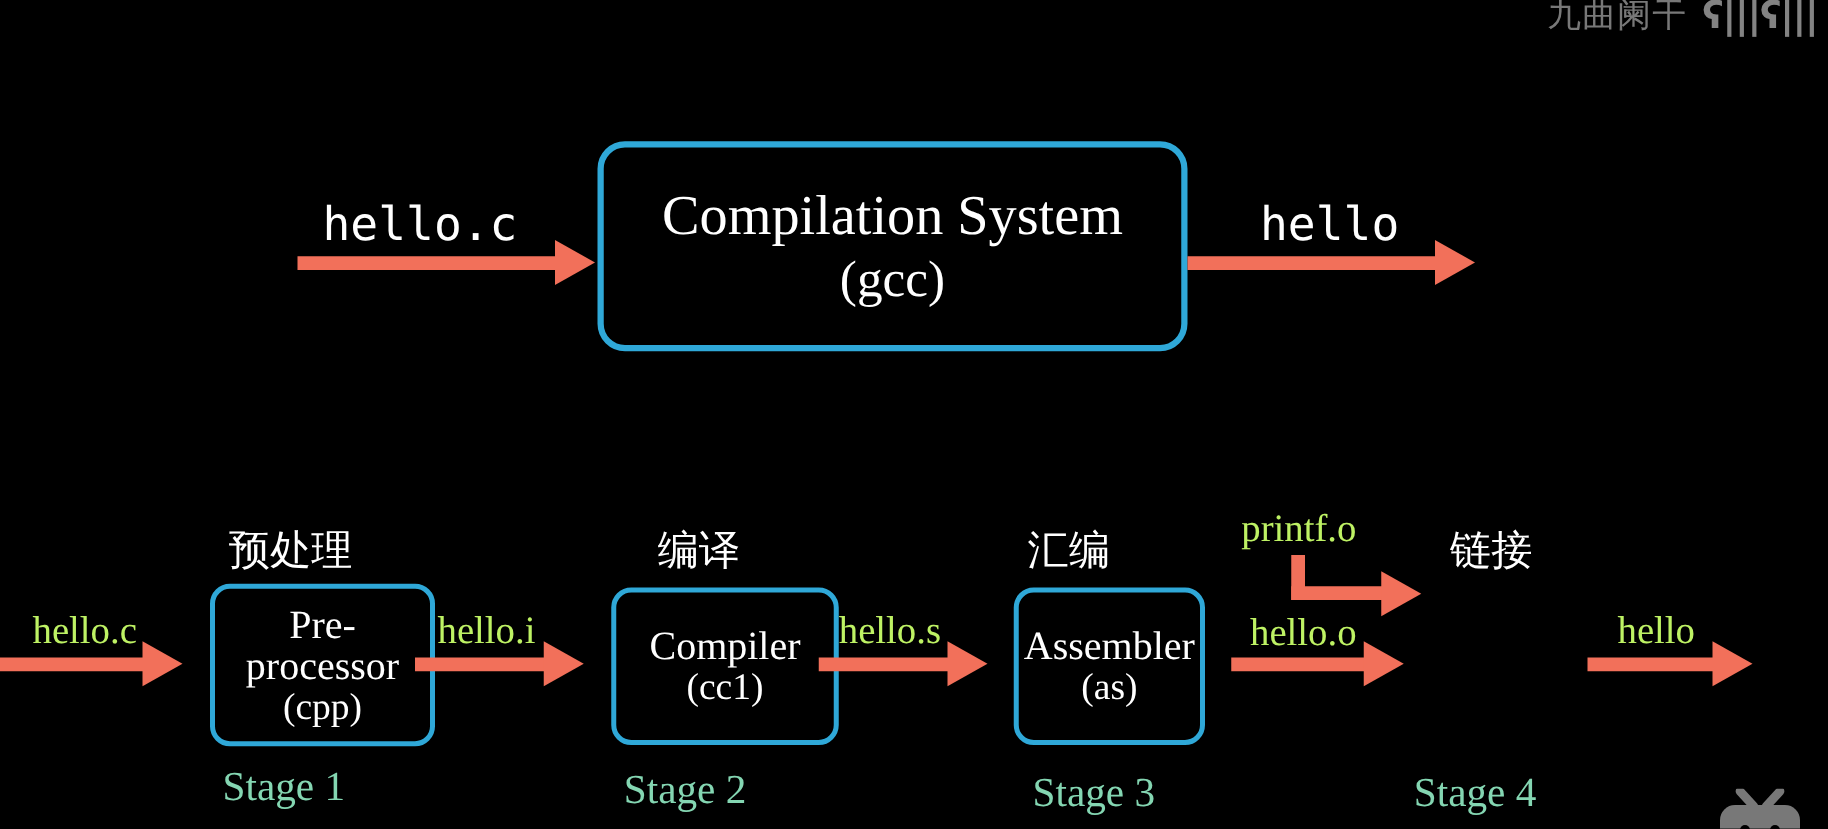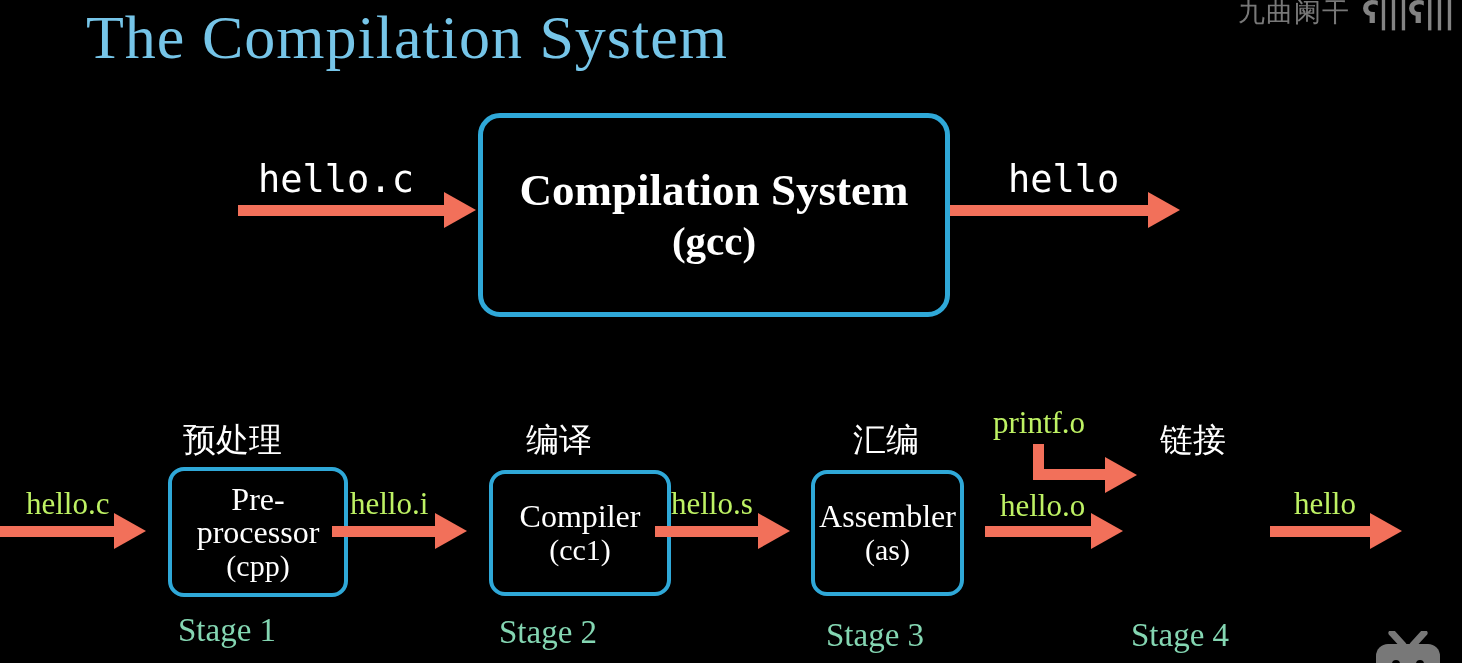--- a/index.html
+++ b/index.html
@@ -78,25 +78,24 @@
     text-align: center;
     line-height: 1.05;
   }
   .node .sub { font-size: 0.78em; margin-top: 2px; }
 
   
   #main-node {
     left: 478px;
     top: 113px;
     width: 472px;
-    height: 204px;
+    height: 168px;
     border-width: 5px;
     border-radius: 22px;
     font-size: 45px;
-    font-weight: bold;
   }
   #main-node .sub { font-size: 41px; margin-top: 6px; }
 
   
   .stage-node { font-size: 32px; margin-left: 16px; }
   .stage-node .sub { font-size: 30px; margin-top: 0px; }
 
   
   .arrow-line {
     position: absolute;
@@ -154,21 +153,20 @@
     <span class="wm-logo">ʕ|||ʕ|||</span>
   </div>
 
   <svg class="corner-logo" viewBox="0 0 72 62">
     <path d="M20 2 L31 14 M52 2 L41 14" stroke="#9a9a9a" stroke-width="7" stroke-linecap="round" fill="none"></path>
     <rect x="4" y="13" width="64" height="46" rx="12" fill="#9a9a9a"></rect>
     <circle cx="24" cy="33" r="4" fill="#000"></circle>
     <circle cx="48" cy="33" r="4" fill="#000"></circle>
   </svg>
 
-  <div class="title">The Compilation System</div>
 
   <div class="mono-label" style="left:258px; top:158px;">hello.c</div>
   <div class="arrow-line" style="left:238px; top:205px; width:210px;"></div>
   <div class="arrow-head" style="left:444px; top:192px;"></div>
 
   <div class="node" id="main-node">
     <div>Compilation System</div>
     <div class="sub">(gcc)</div>
   </div>
 
@@ -195,21 +193,21 @@
   <div class="node stage-node" style="left:473px; top:470px; width:182px; height:126px;">
     <div>Compiler</div>
     <div class="sub">(cc1)</div>
   </div>
   <div class="stage-label" style="left:499px; top:614px;">Stage 2</div>
 
   <div class="flow-label" style="left:671px; top:486px;">hello.s</div>
   <div class="arrow-line" style="left:655px; top:526px; width:107px;"></div>
   <div class="arrow-head" style="left:758px; top:513px;"></div>
 
-  <div class="cn-label" style="left:853px; top:418px;">汇编</div>
+  <div class="cn-label" style="left:822px; top:418px;">汇编</div>
   <div class="node stage-node" style="left:795px; top:470px; width:153px; height:126px;">
     <div>Assembler</div>
     <div class="sub">(as)</div>
   </div>
   <div class="stage-label" style="left:826px; top:617px;">Stage 3</div>
 
   <div class="flow-label" style="left:1000px; top:488px;">hello.o</div>
   <div class="arrow-line" style="left:985px; top:526px; width:110px;"></div>
   <div class="arrow-head" style="left:1091px; top:513px;"></div>
 

